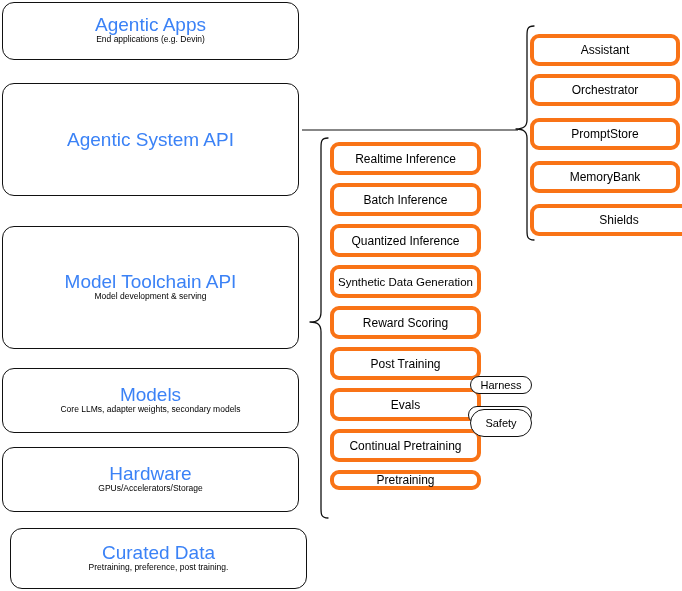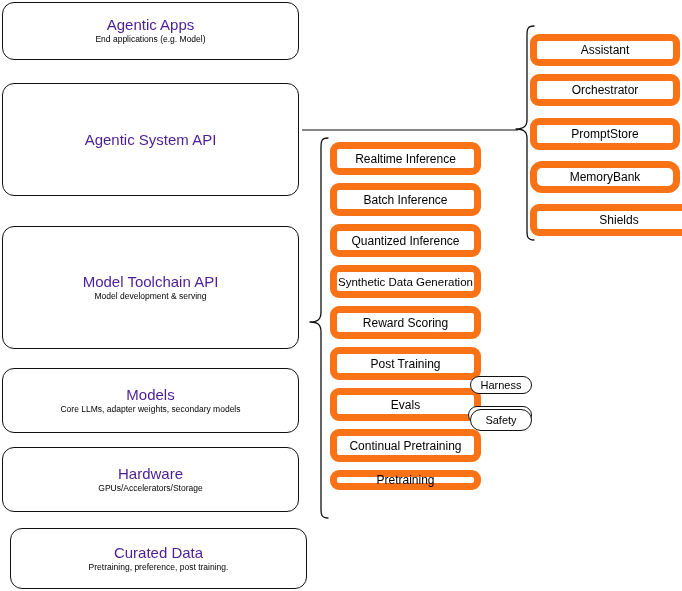--- a/index.html
+++ b/index.html
@@ -27,35 +27,35 @@
     border: 1px solid #111111;
     border-radius: 12px;
     background: #ffffff;
     display: flex;
     flex-direction: column;
     align-items: center;
     justify-content: center;
     text-align: center;
   }
   .box .title {
-    font-size: 15px;
+    font-size: 19px;
     line-height: 17px;
-    color: #4c1d95;
+    color: #3b82f6;
     white-space: nowrap;
   }
   .box .subtitle {
     font-size: 8.5px;
     line-height: 13px;
     color: #000;
     white-space: nowrap;
   }
   .stack-box {
     position: absolute;
     box-sizing: border-box;
-    border: 7px solid #f97316;
+    border: 4px solid #f97316;
     border-radius: 9px;
     background: #ffffff;
     display: flex;
     align-items: center;
     justify-content: center;
     font-size: 12px;
     white-space: nowrap;
   }
   .pill {
     position: absolute;
@@ -94,21 +94,21 @@
   </div>
 
   <div class="brace-wrap" style="left:512px; top:24px; width:24px; height:218px;">
     <svg width="24" height="218" viewBox="0 0 24 218">
       <path d="M22 2 C15 2 15 6 15 12 L15 96 C15 103 11 105 4 105 C11 105 15 107 15 114 L15 206 C15 212 15 216 22 216" fill="none" stroke="#111111" stroke-width="1.3" stroke-linecap="round" stroke-linejoin="round"></path>
     </svg>
   </div>
 
   <div class="box" style="left:2px; top:2px; width:297px; height:58px;">
     <div class="title">Agentic Apps</div>
-    <div class="subtitle">End applications (e.g. Model)</div>
+    <div class="subtitle">End applications (e.g. Devin)</div>
   </div>
 
   <div class="box" style="left:2px; top:83px; width:297px; height:113px;gap:20px;">
     <div class="title">Agentic System API</div>
   </div>
 
   <div class="box" style="left:2px; top:226px; width:297px; height:123px;">
     <div class="title">Model Toolchain API</div>
     <div class="subtitle">Model development &amp; serving</div>
   </div>
@@ -143,25 +143,25 @@
   <div class="stack-box" style="left:330px; top:388px; width:151px; height:33px;">Evals</div>
 
   <div class="stack-box" style="left:330px; top:429px; width:151px; height:33px;">Continual Pretraining</div>
 
   <div class="stack-box" style="left:330px; top:470px; width:151px; height:20px;">Pretraining</div>
 
   <div class="pill" style="left:470px; top:376px; width:62px; height:18px;">Harness</div>
 
   <div class="pill" style="left:468px; top:394px; width:64px; height:18px;margin-top:12px;">EvalData</div>
 
-  <div class="pill" style="left:470px; top:409px; width:62px; height:22px;">Safety</div>
+  <div class="pill" style="left:470px; top:409px; width:62px; height:28px;">Safety</div>
 
   <div class="stack-box" style="left:530px; top:34px; width:150px; height:32px;">Assistant</div>
 
   <div class="stack-box" style="left:530px; top:74px; width:150px; height:32px;">Orchestrator</div>
 
   <div class="stack-box" style="left:530px; top:118px; width:150px; height:32px;">PromptStore</div>
 
-  <div class="stack-box" style="left:530px; top:161px; width:150px; height:32px;border-radius:12px;">MemoryBank</div>
+  <div class="stack-box" style="left:530px; top:161px; width:150px; height:32px;">MemoryBank</div>
 
   <div class="stack-box" style="left:530px; top:204px; width:178px; height:32px;">Shields</div>
 
 </div>
 
 </body></html>

